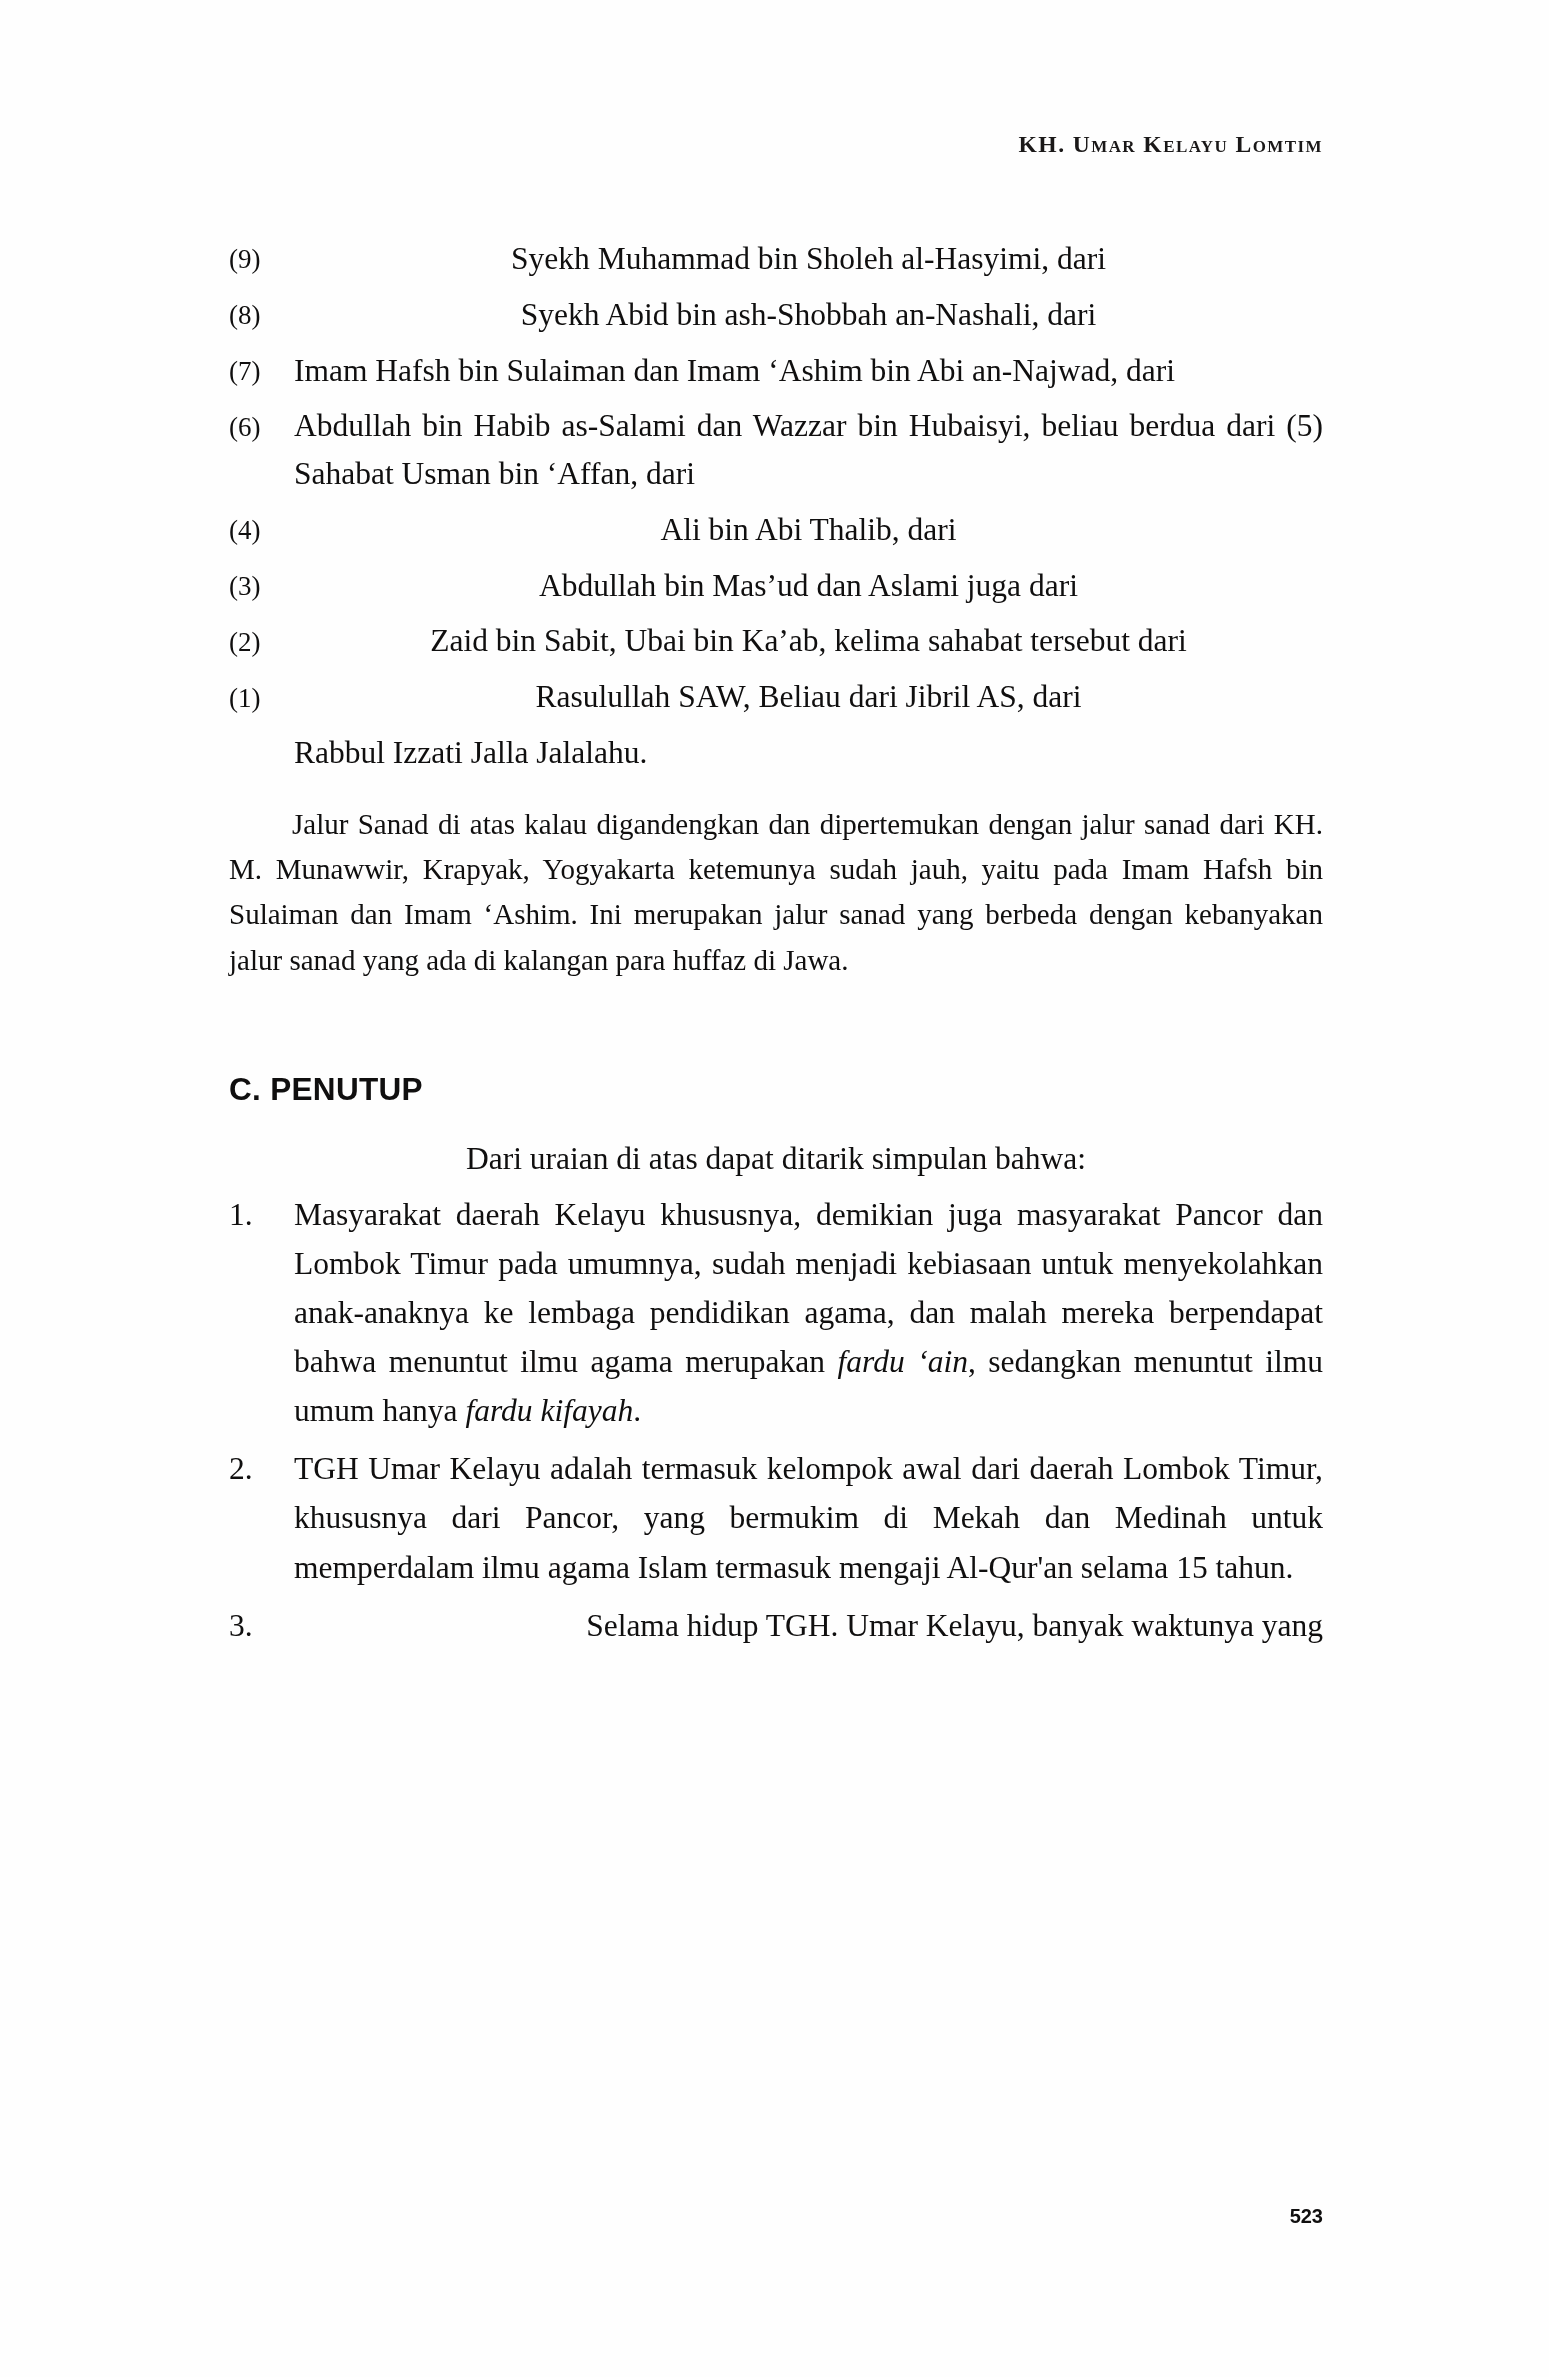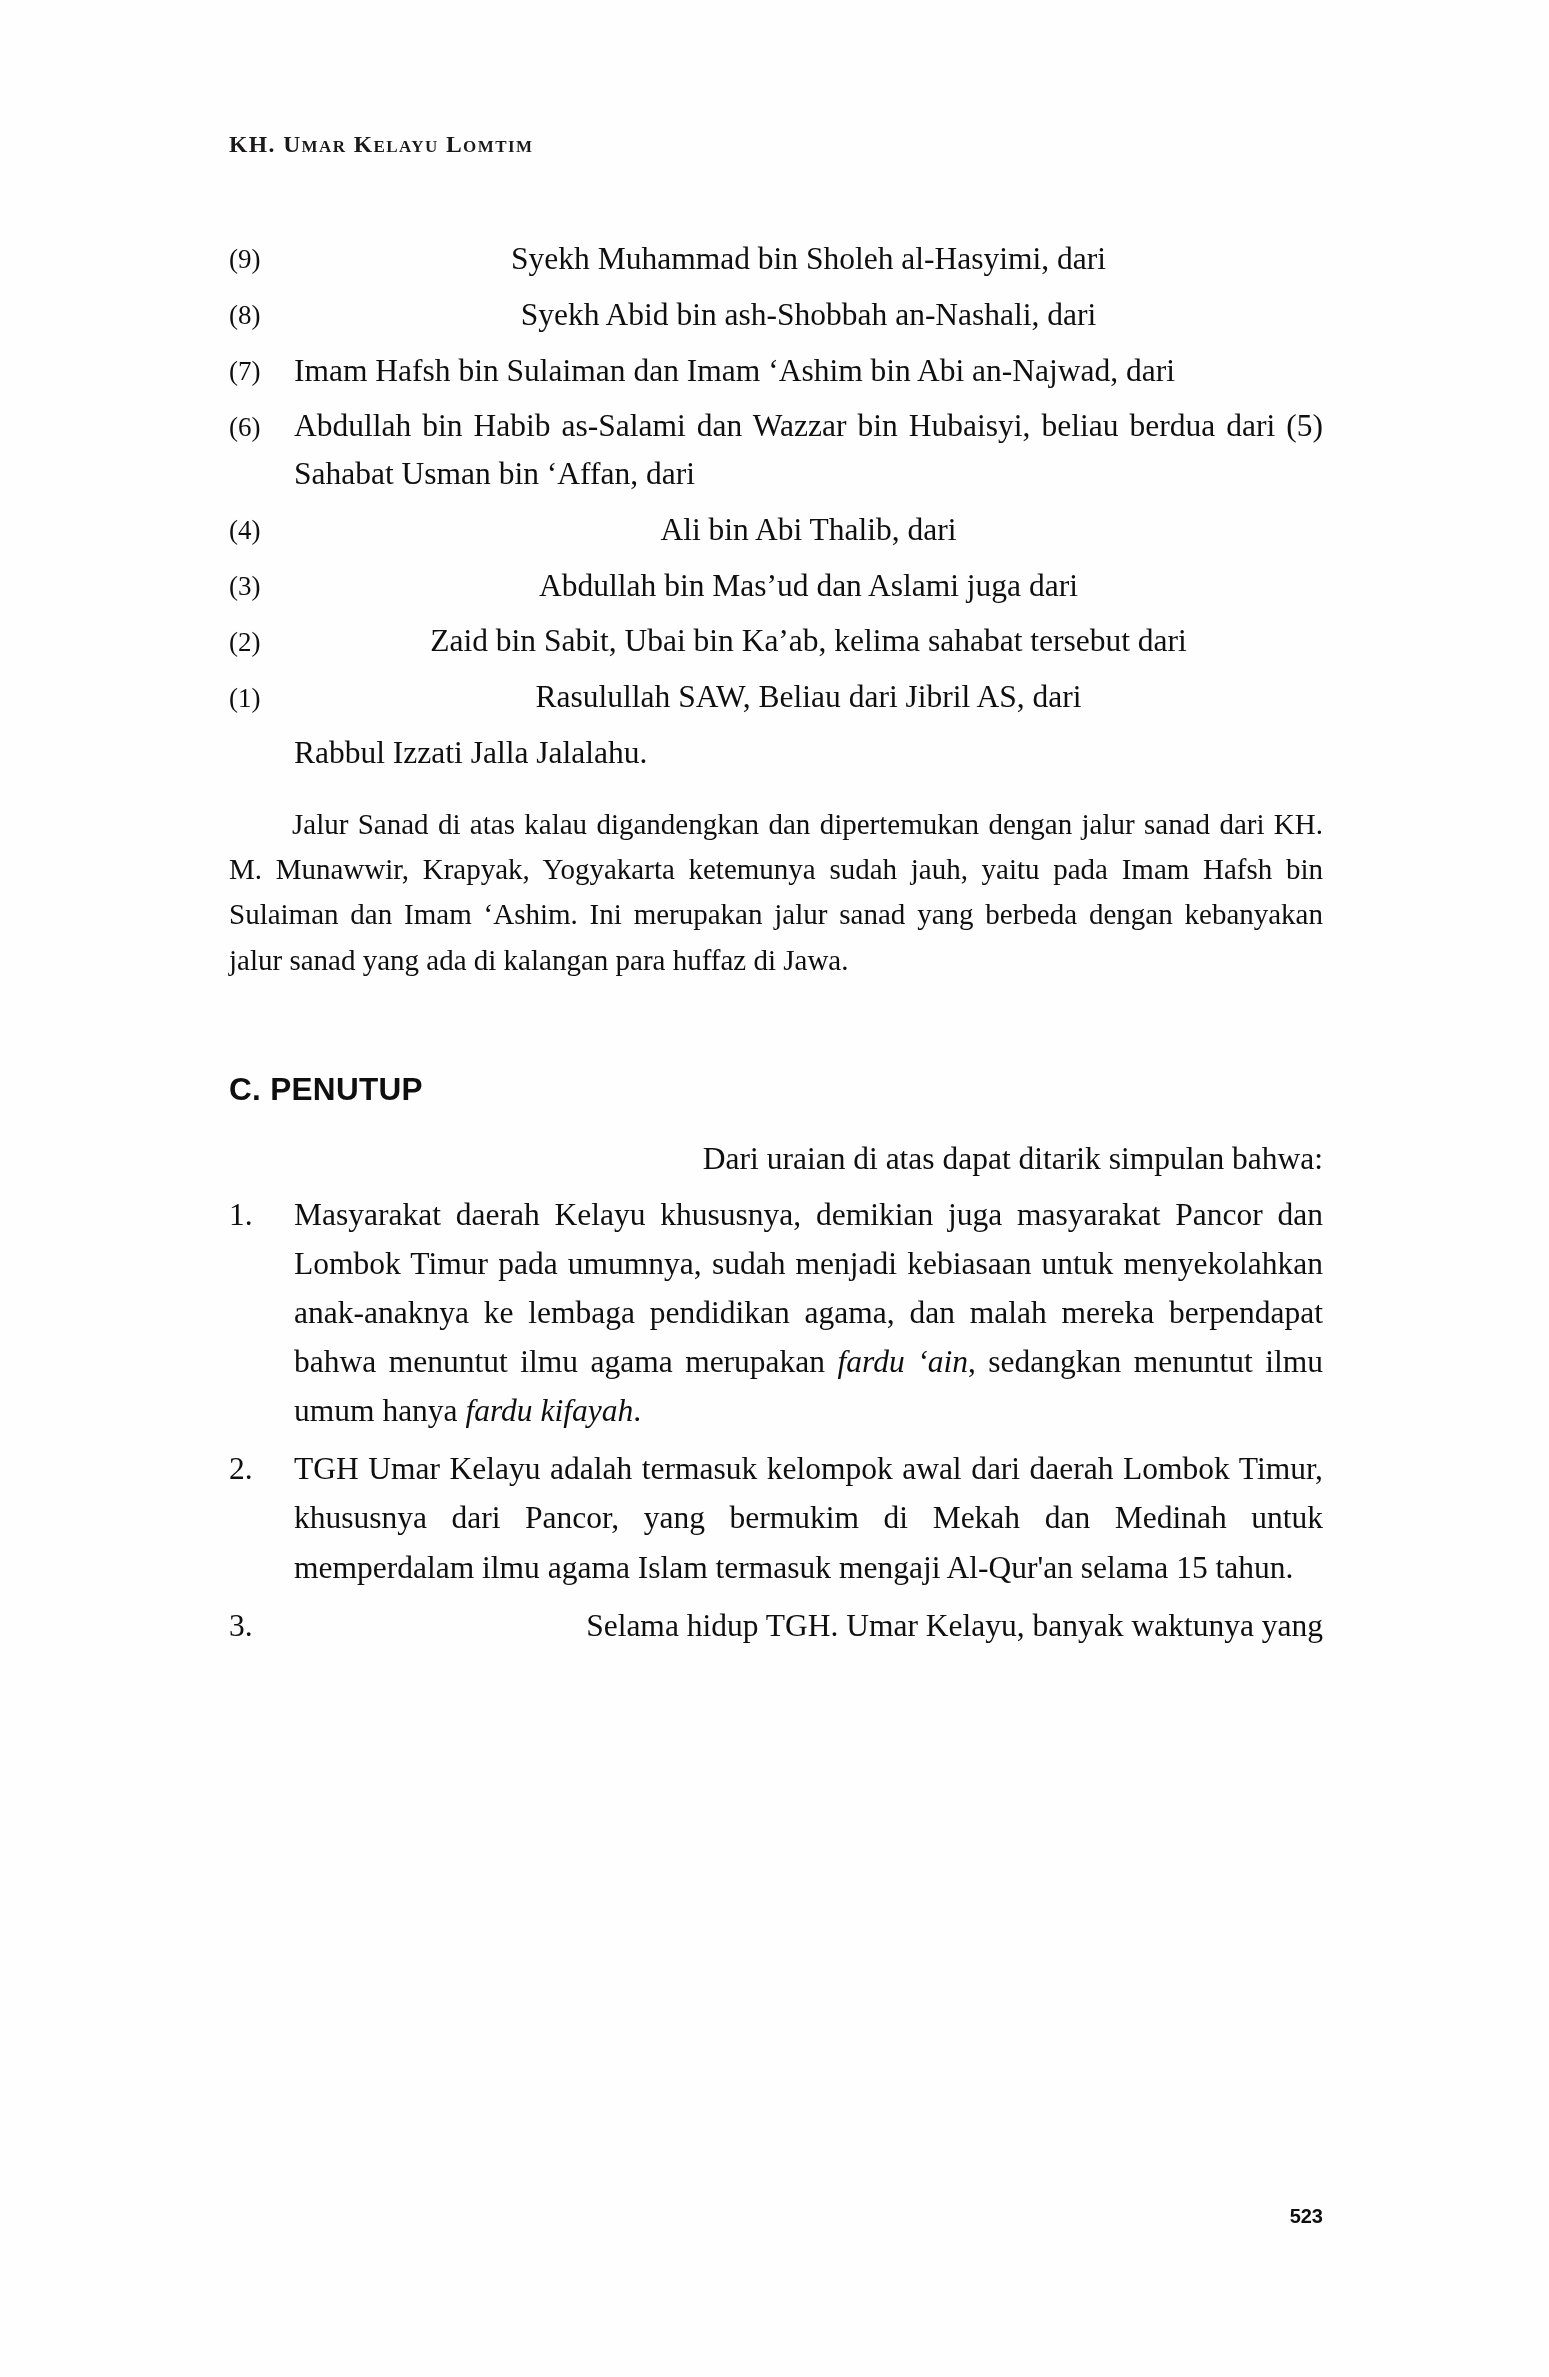--- a/index.html
+++ b/index.html
@@ -23,20 +23,21 @@
     background: #fefefe;
   }
   .content {
     position: absolute;
     left: 229px;
     top: 131px;
     width: 1094px;
   }
   
   .running-head {
+    text-align: right;
     font-family: "Liberation Serif", serif;
     font-variant: small-caps;
     font-weight: bold;
     letter-spacing: 0.06em;
     font-size: 23.6px;
     color: #1a1818;
     margin-bottom: 77px;
   }
   
   .sanad-item {
@@ -81,21 +82,21 @@
     font-weight: bold;
     font-size: 31.5px;
     letter-spacing: 0.01em;
     margin: 88px 0 26px 0;
     color: #100f0f;
   }
   p.lead {
     font-size: 31.5px;
     line-height: 1.56;
     margin: 0 0 7px 0;
-    text-align: right;
+    text-align: center;
   }
   
   .concl-item {
     display: flex;
     align-items: flex-start;
     font-size: 31.5px;
     line-height: 1.56;
     margin-bottom: 8.8px;
   }
   .concl-num {

